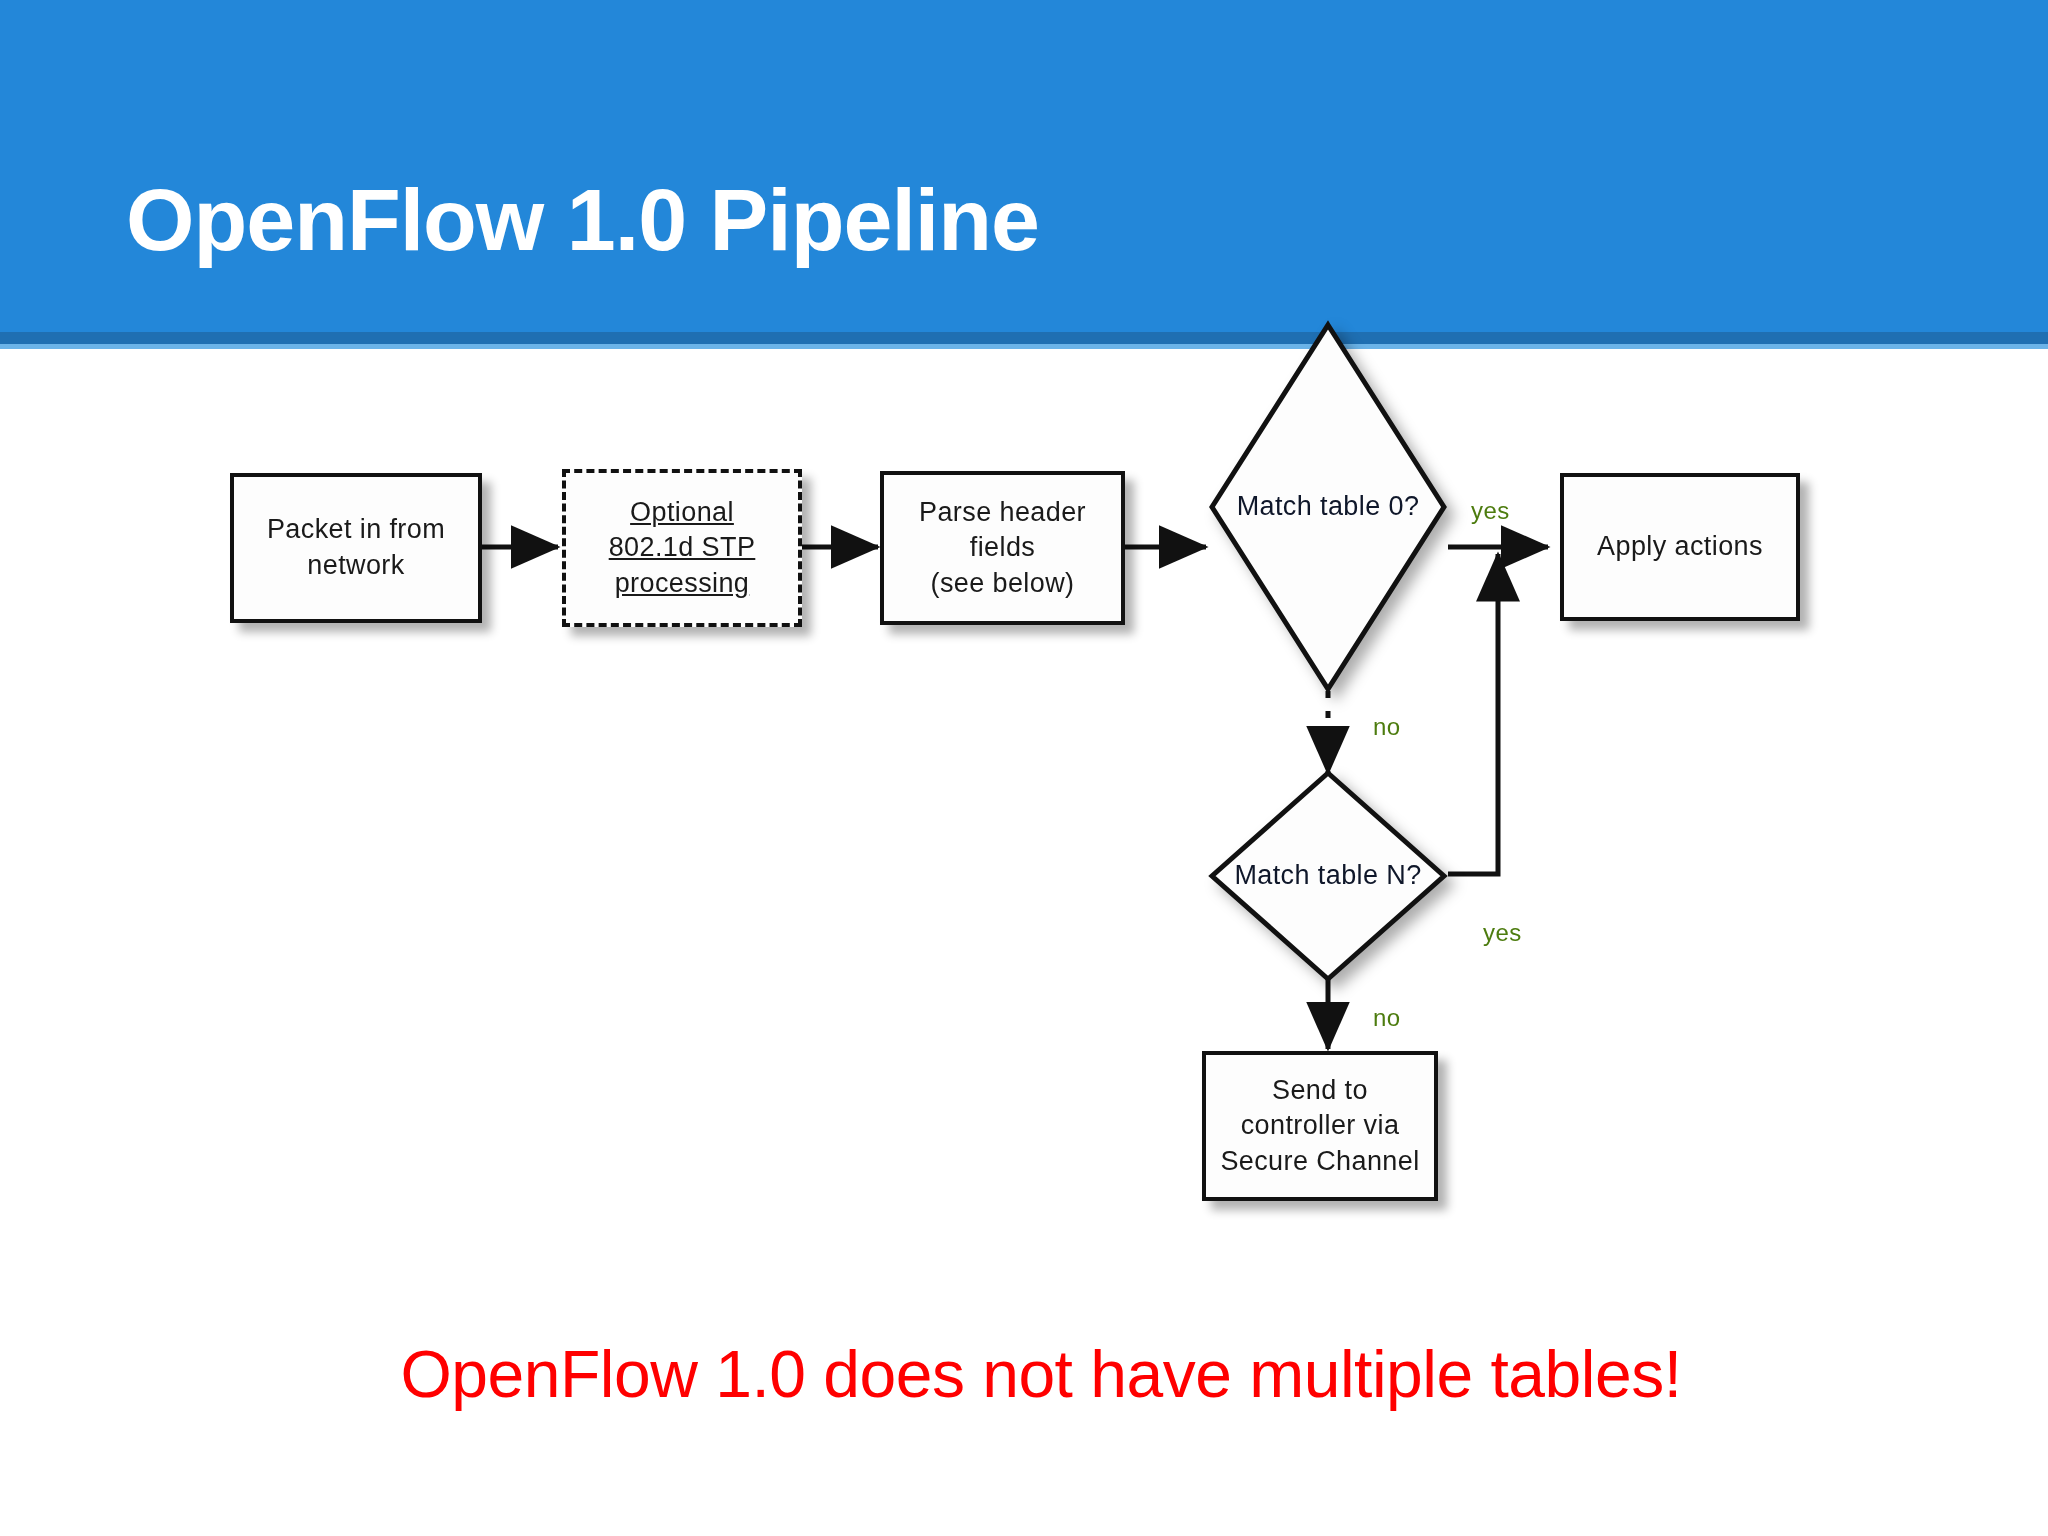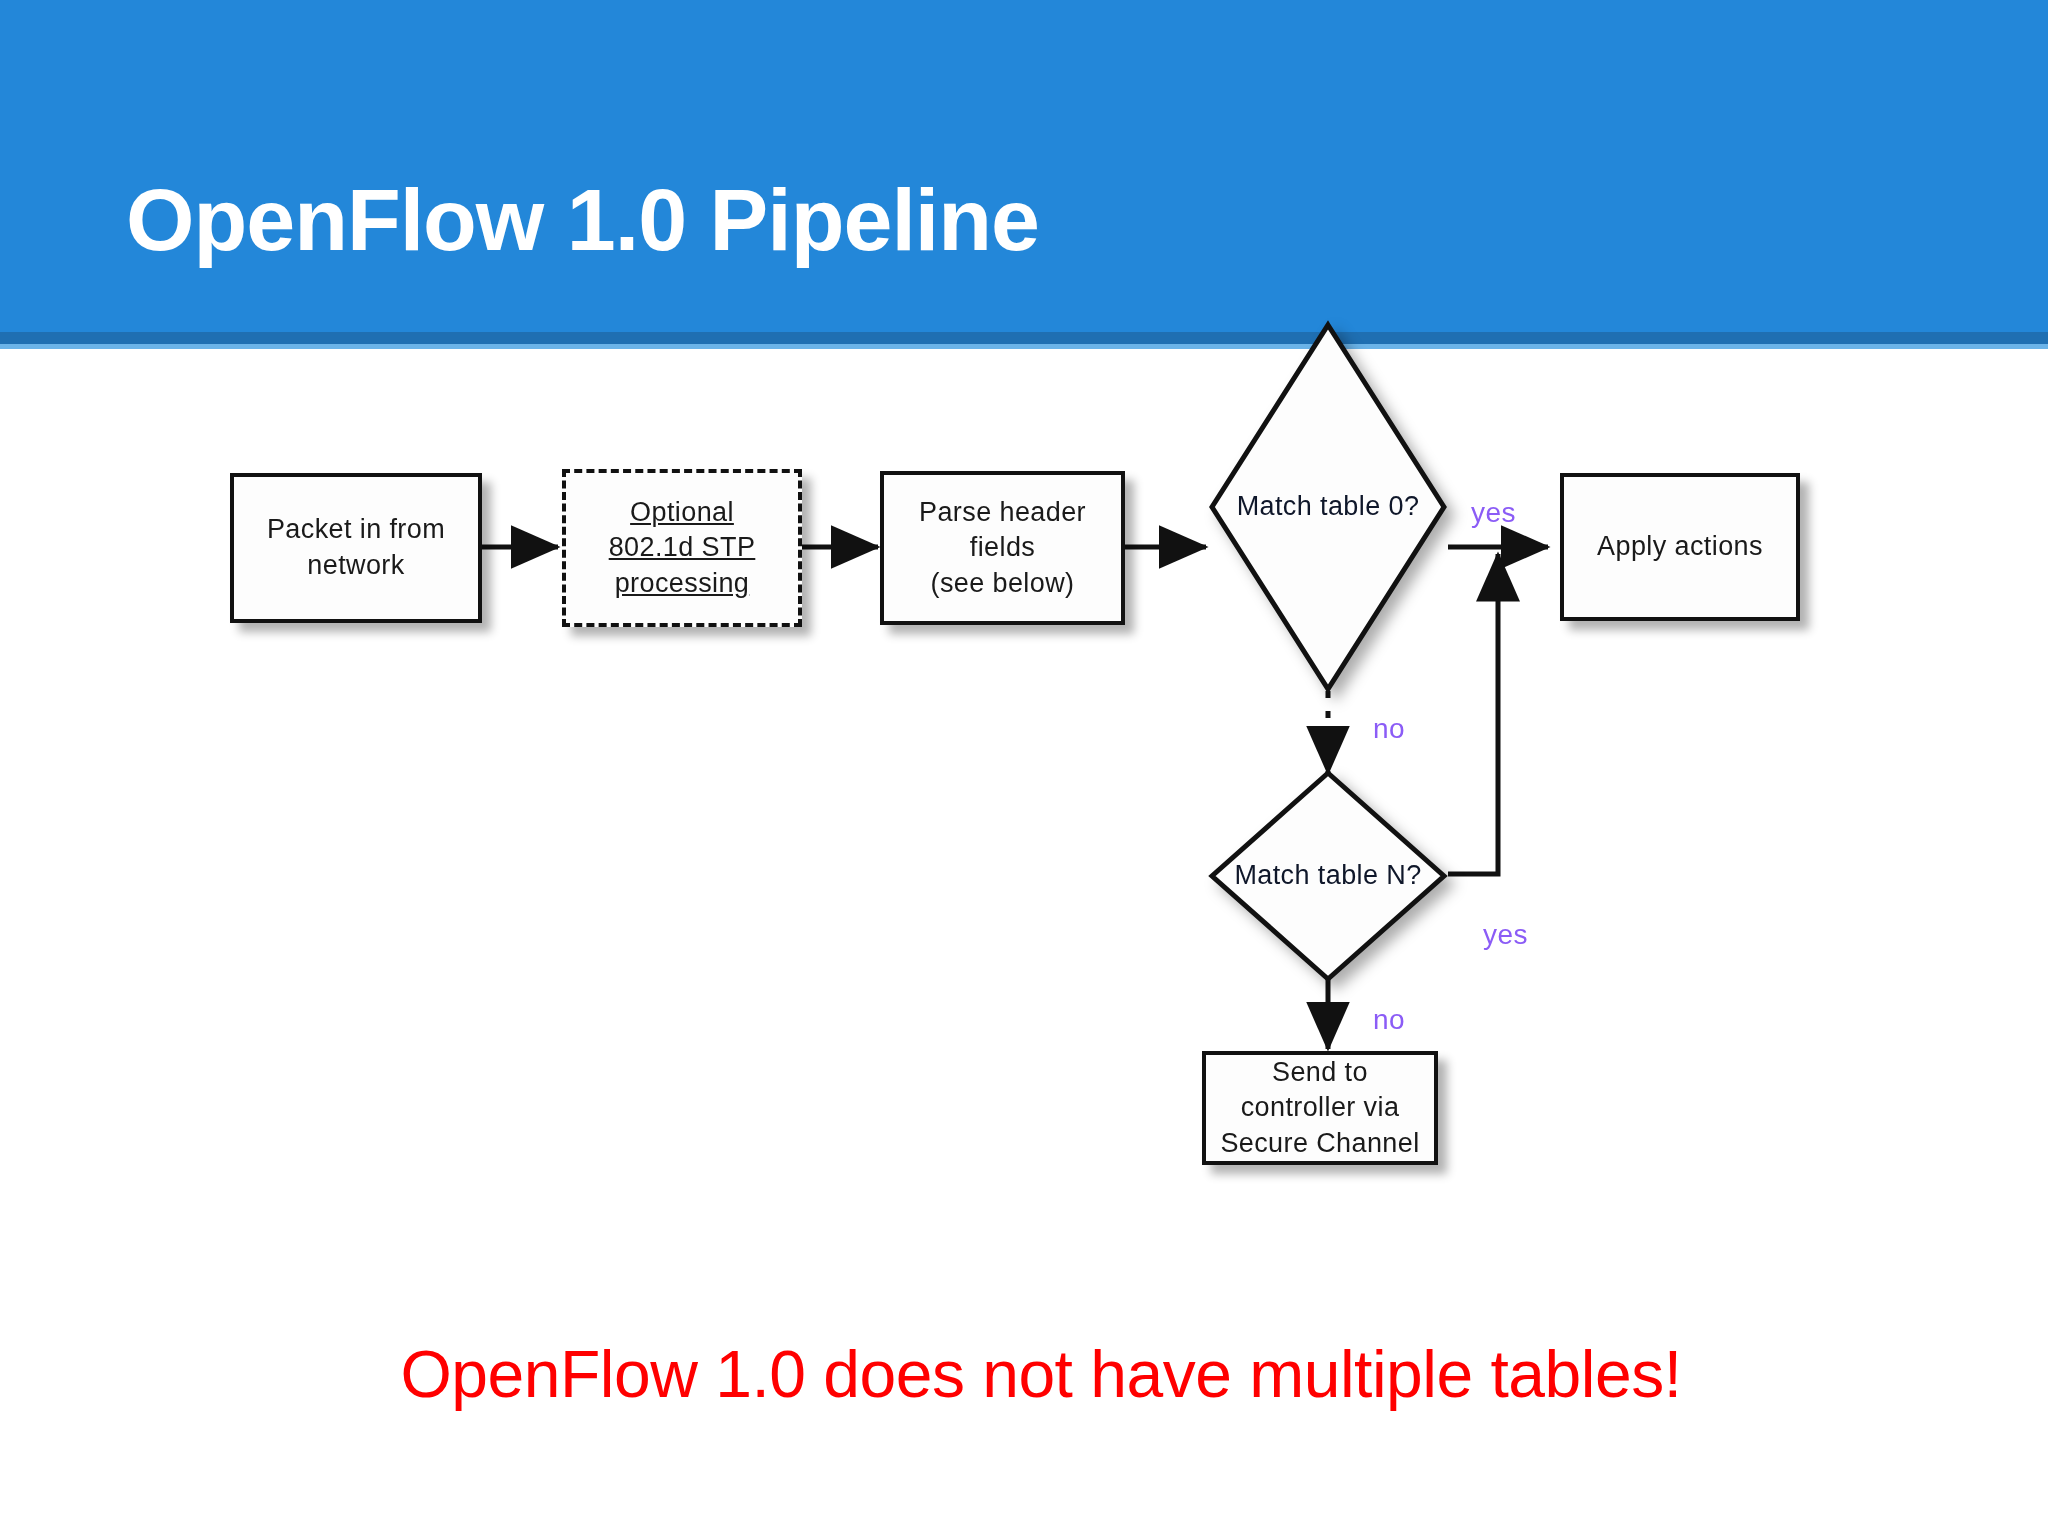--- a/index.html
+++ b/index.html
@@ -114,22 +114,22 @@
     font-size: 27px;
     line-height: 1.32;
     color: #0f172a;
     letter-spacing: 0.4px;
     pointer-events: none;
   }
 
   
   .edge-label {
     position: absolute;
-    font-size: 28px;
-    color: #8b5cf6;
+    font-size: 24px;
+    color: #4d7c0f;
     letter-spacing: 0.5px;
     white-space: nowrap;
   }
 
   
   .connectors {
     position: absolute;
     left: 0;
     top: 0;
     width: 2048px;
@@ -234,21 +234,21 @@
         <polygon points="120,4 236,107 120,210 4,107" fill="#fdfdfd" stroke="#111111" stroke-width="5" style="filter: drop-shadow(8px 8px 7px rgba(0,0,0,0.32));"></polygon>
       </svg>
       <div class="diamond-label">
         <div>
           <span class="txt">Match table</span>
           <span class="txt">N?</span>
         </div>
       </div>
     </div>
 
-    <div class="node" style="left:1202px; top:702px; width:236px; height:114px;">
+    <div class="node" style="left:1202px; top:702px; width:236px; height:150px;">
       <div>
         <span class="txt">Send to</span>
         <span class="txt">controller via</span>
         <span class="txt">Secure Channel</span>
       </div>
     </div>
 
     <div class="edge-label" style="left:1471px; top:148px;">yes</div>
 
     <div class="edge-label" style="left:1373px; top:364px;">no</div>

